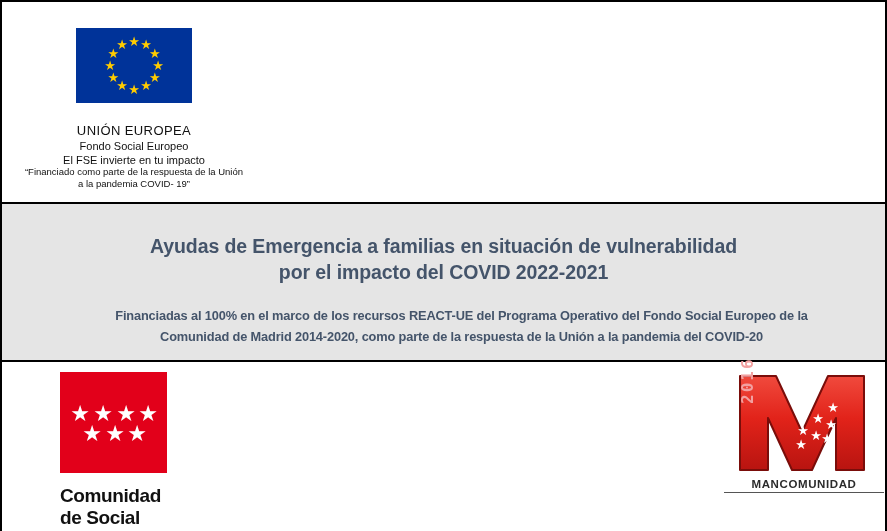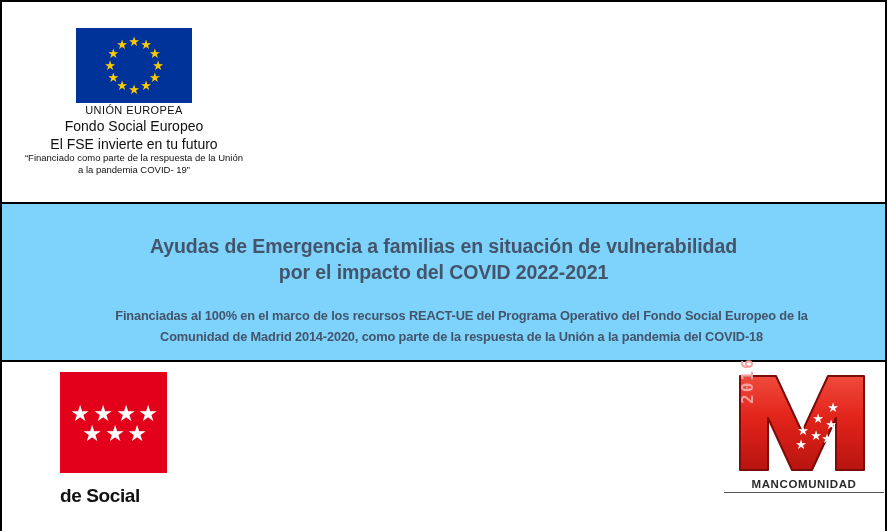--- a/index.html
+++ b/index.html
@@ -50,43 +50,43 @@
     width: 12px;
     height: 12px;
     color: #ffcc00;
     font-size: 13px;
     line-height: 12px;
     text-align: center;
     margin-left: -6px;
     margin-top: -6px;
   }
   .eu-line1 {
+    font-size: 13px;
+    letter-spacing: 0.4px;
+    color: #111111;
+    margin-top: 20px;
+    white-space: nowrap;
+  }
+  .eu-line2, .eu-line3 {
     font-size: 11px;
-    letter-spacing: 0.4px;
-    color: #111111;
-    margin-top: 1px;
-    white-space: nowrap;
-  }
-  .eu-line2, .eu-line3 {
-    font-size: 14px;
     color: #111111;
     margin-top: 2px;
     white-space: nowrap;
   }
   .eu-quote {
     font-size: 9.5px;
     color: #111111;
     line-height: 1.25;
   }
 
   
   .section-banner {
     position: relative;
     height: 158px;
-    background: #7dd3fc;
+    background: #e5e5e5;
     box-sizing: border-box;
     border-bottom: 2px solid #000000;
     text-align: center;
   }
   .banner-title {
     color: #44546a;
     font-weight: bold;
     font-size: 19.5px;
     line-height: 1.32;
     padding-top: 30px;
@@ -216,57 +216,58 @@
           <div class="eu-star" style="left: 58px; top: 61.5px; color: rgb(255, 204, 0);">★</div>
           <div class="eu-star" style="left: 46px; top: 58.2846px; color: rgb(255, 204, 0);">★</div>
           <div class="eu-star" style="left: 37.2154px; top: 49.5px; color: rgb(255, 204, 0);">★</div>
           <div class="eu-star" style="left: 34px; top: 37.5px; color: rgb(255, 204, 0);">★</div>
           <div class="eu-star" style="left: 37.2154px; top: 25.5px; color: rgb(255, 204, 0);">★</div>
           <div class="eu-star" style="left: 46px; top: 16.7154px; color: rgb(255, 204, 0);">★</div>
         </div>
 
       <div class="eu-line1">UNIÓN EUROPEA</div>
       <div class="eu-line2">Fondo Social Europeo</div>
-      <div class="eu-line3">El FSE invierte en tu futuro</div>
+      <div class="eu-line3">El FSE invierte en tu impacto</div>
 
       <div class="eu-quote">
         <div>“Financiado como parte de la respuesta de la Unión</div>
         <div>a la pandemia COVID- 19”</div>
       </div>
 
     </div>
   </div>
 
   <div class="section-banner">
 
     <div class="banner-title">
       <div>Ayudas de Emergencia a familias en situación de vulnerabilidad</div>
       <div>por el impacto del COVID 2022-2021</div>
     </div>
 
     <div class="banner-sub">
       <div>Financiadas al 100% en el marco de los recursos REACT-UE del Programa Operativo del Fondo Social Europeo de la</div>
-      <div>Comunidad de Madrid 2014-2020, como parte de la respuesta de la Unión a la pandemia del COVID-18</div>
+      <div>Comunidad de Madrid 2014-2020, como parte de la respuesta de la Unión a la pandemia del COVID-20</div>
     </div>
 
   </div>
 
   <div class="section-bottom">
 
     <div class="cm-logo">
       <div class="cm-square" id="cm-square">
           <div class="cm-star" style="left: 20px; top: 42px; color: rgb(255, 255, 255);">★</div>
           <div class="cm-star" style="left: 43px; top: 42px; color: rgb(255, 255, 255);">★</div>
           <div class="cm-star" style="left: 66px; top: 42px; color: rgb(255, 255, 255);">★</div>
           <div class="cm-star" style="left: 88px; top: 42px; color: rgb(255, 255, 255);">★</div>
           <div class="cm-star" style="left: 32px; top: 62px; color: rgb(255, 255, 255);">★</div>
           <div class="cm-star" style="left: 55px; top: 62px; color: rgb(255, 255, 255);">★</div>
           <div class="cm-star" style="left: 77px; top: 62px; color: rgb(255, 255, 255);">★</div>
         </div>
       <div class="cm-text">
+        <div>Comunidad</div>
         <div>de Social</div>
       </div>
     </div>
 
     <div class="mc-logo">
       <div class="mc-mark" id="mc-mark">
         <svg width="140" height="106" viewBox="0 0 140 106" style="position:absolute;left:0;top:0;">
           <defs>
             <linearGradient id="mgrad" x1="0" y1="0" x2="0" y2="1">
               <stop offset="0%" stop-color="#f04a3d"></stop>

